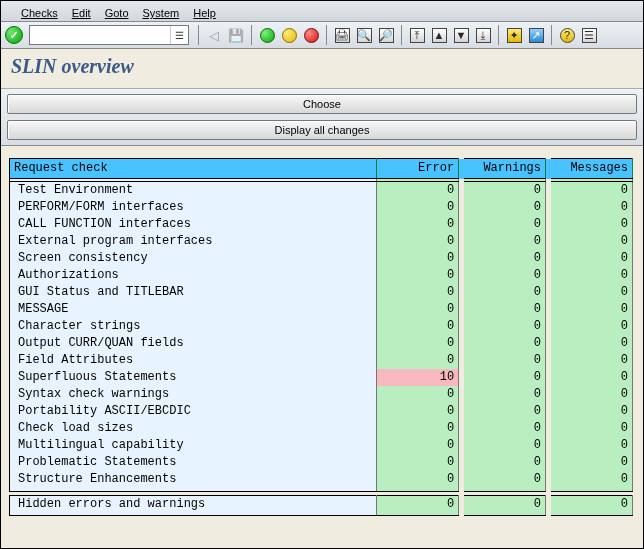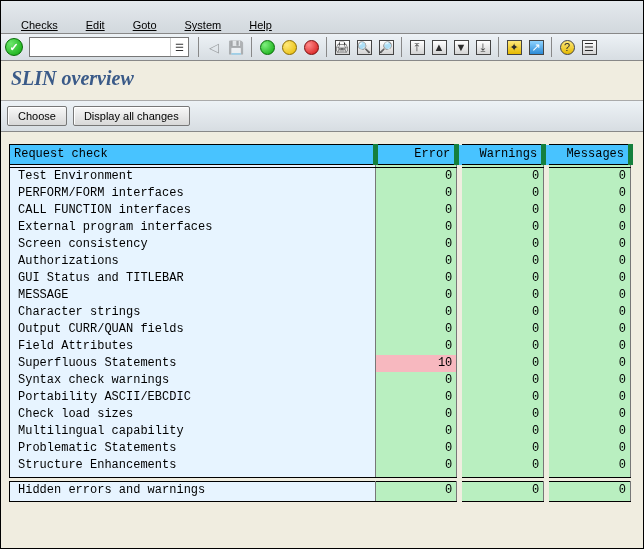--- a/index.html
+++ b/index.html
@@ -12,22 +12,22 @@
   }
   .frame {
     width: 644px; height: 549px;
     border: 1px solid #000;
     display: flex; flex-direction: column;
     background: #f0ede0;
     overflow: hidden;
   }
   .menubar {
     background: linear-gradient(#e4e9ed, #d2d8dd);
-    padding: 18px 6px 2px 20px;
-    display: flex; gap: 28px;
+    padding: 6px 6px 2px 20px;
+    display: flex; gap: 14px;
     border-bottom: 1px solid #888;
   }
   .menubar span { text-decoration: underline; cursor: default; }
   .toolbar {
     background: linear-gradient(#edf2f6, #d7dde2);
     border-bottom: 1px solid #888;
     padding: 3px 4px;
     display: flex; align-items: center; gap: 2px;
   }
   .ok-circle {
@@ -71,21 +71,21 @@
     font-family: Georgia, 'Times New Roman', serif;
     font-style: italic;
     font-size: 20px; font-weight: bold;
     color: #3a5a88;
   }
   .subtoolbar {
     background: linear-gradient(#edf2f6, #d7dde2);
     border-top: 1px solid #aaa;
     border-bottom: 1px solid #888;
     padding: 5px 6px;
-    display:flex; gap:6px;
+    display:flex; gap:6px;flex-direction:column;
   }
   .btn3d {
     background: linear-gradient(#f8f8f8,#d8d8d8);
     border:1px solid #777;
     padding: 3px 10px; font-size:11px;
     border-radius:2px;
     box-shadow: inset 1px 1px 0 #fff;
   }
   .content {
     flex:1 1 auto;
@@ -105,21 +105,21 @@
     height: 16px;
     line-height: 15px;
   }
   .grid tr.hdr th {
     background: #48c3ff;
     color: #000;
     text-align: left;
     font-weight: normal;
     border-top:1px solid #000;
     border-bottom:1px solid #000;
-    border-right:5px solid #15803d;
+    border-right:1px solid #15803d;
     height: 20px;
   }
   .grid tr.hdr th:first-child { border-left:1px solid #000; }
   .col-label { width: 368px; border-left:1px solid #000; }
   .col-num   { width: 82px; text-align: right !important; }
   .col-spacer { width:5px; background:#f0ede0; border:none !important; padding:0 !important; }
   .grid td.lbl { background: #e7f4ff; border-left:1px solid #000;padding-left:8px; }
   .grid td.val-ok { background: #b9efc0; }
   .grid td.val-err { background: #f7b8bf; }
   .grid tr.sep td {

